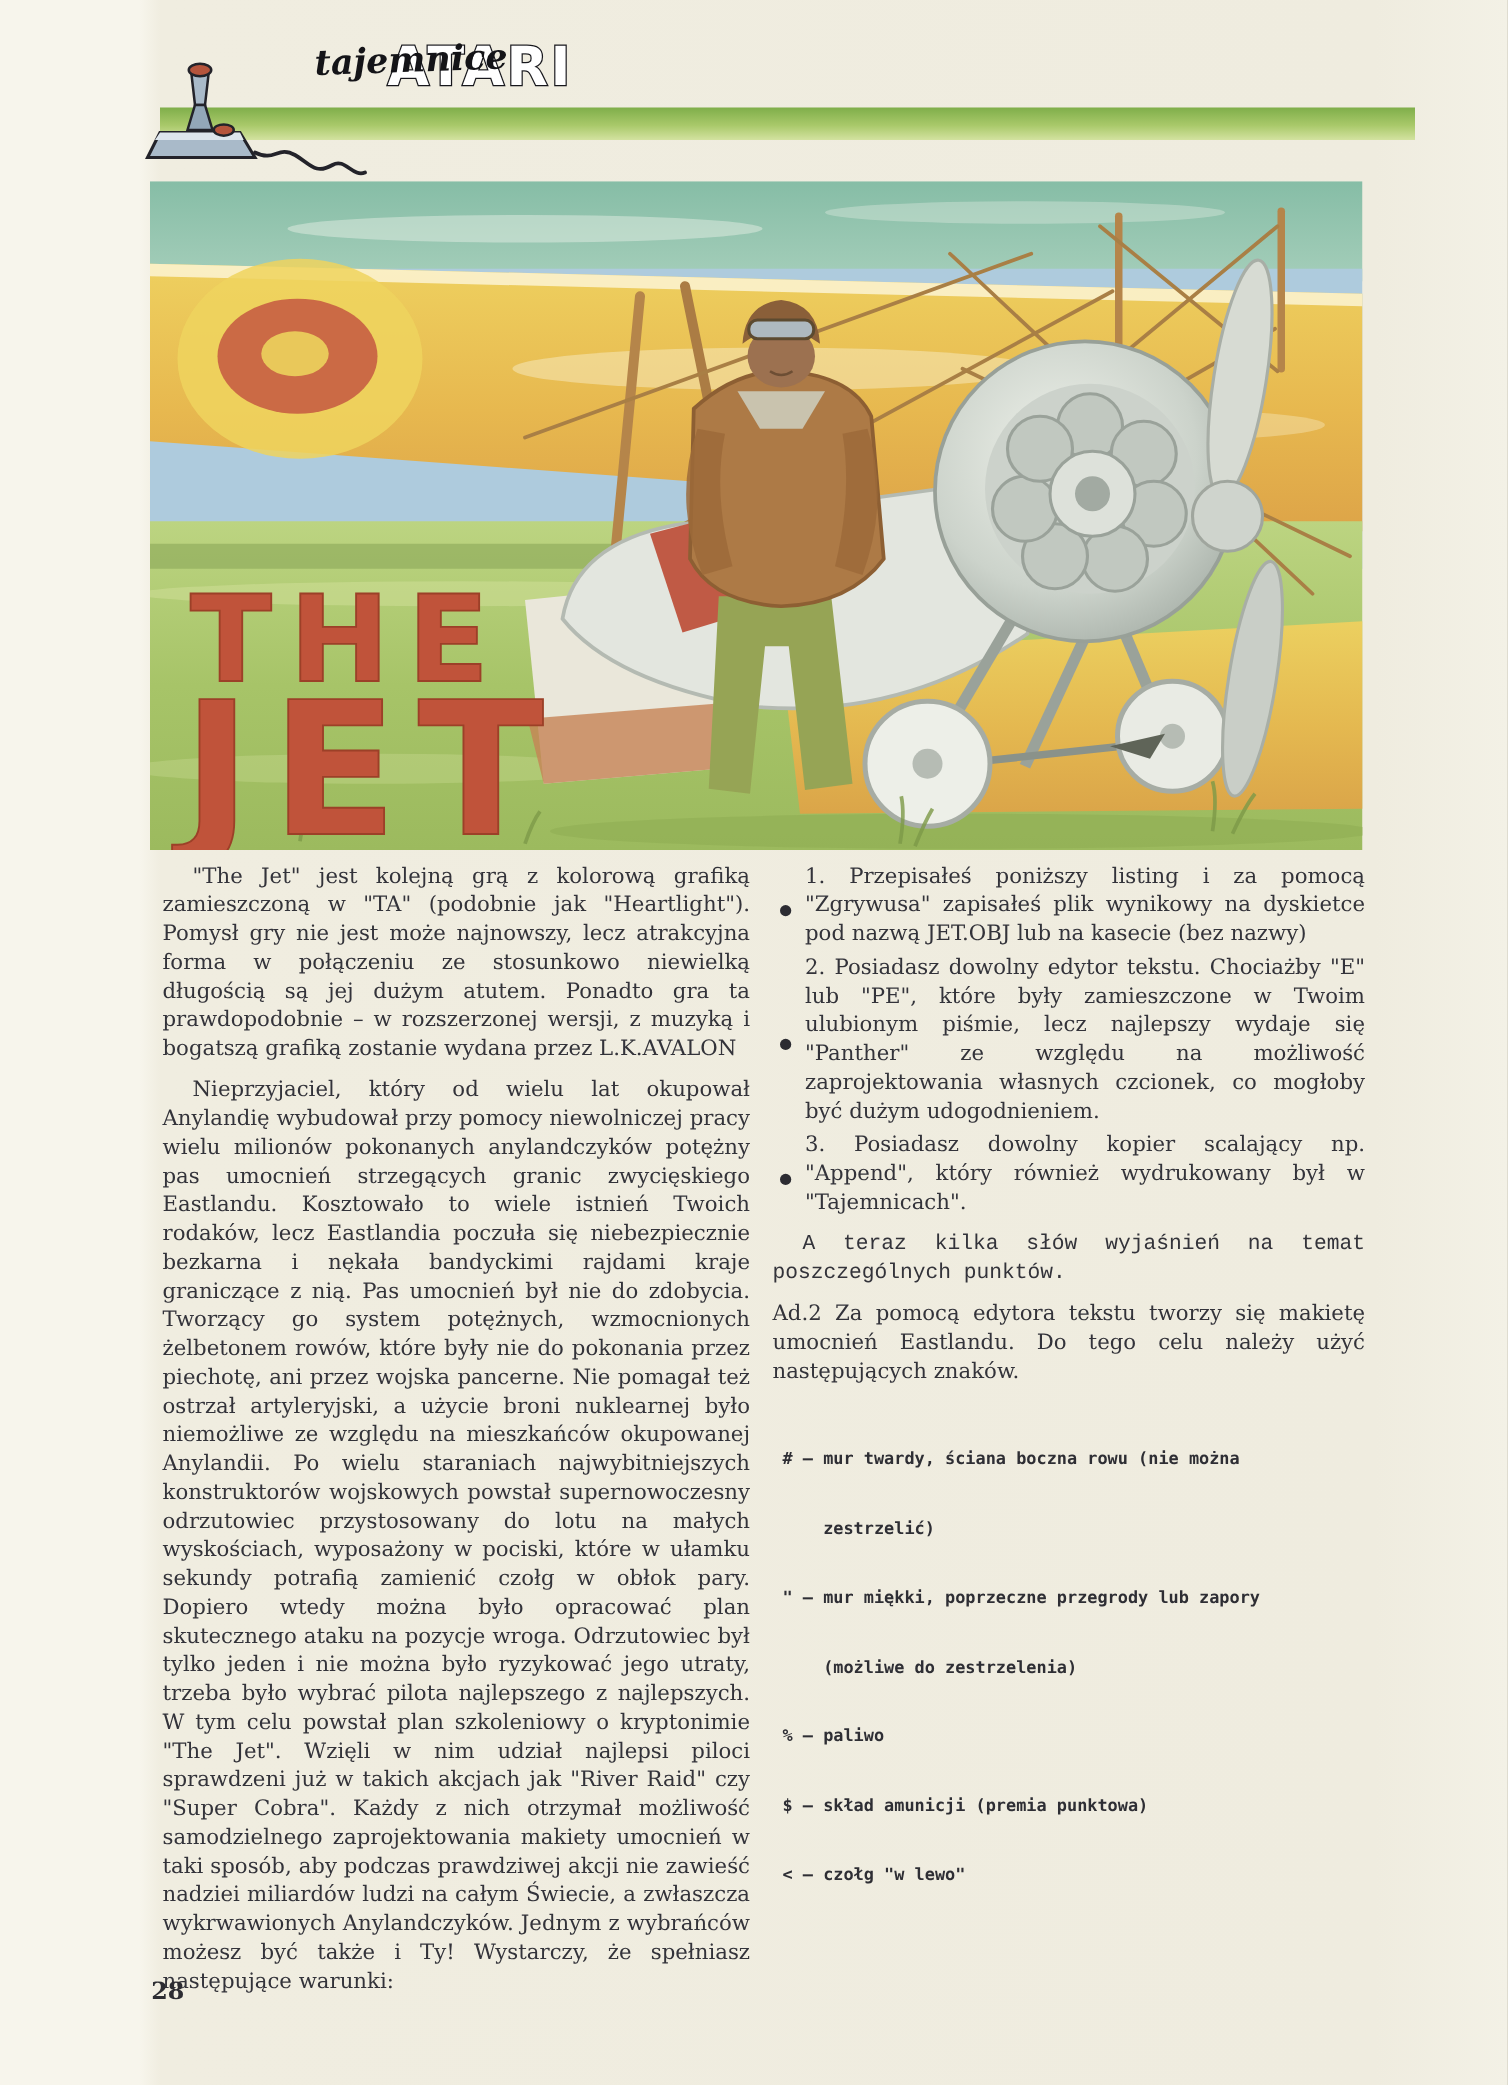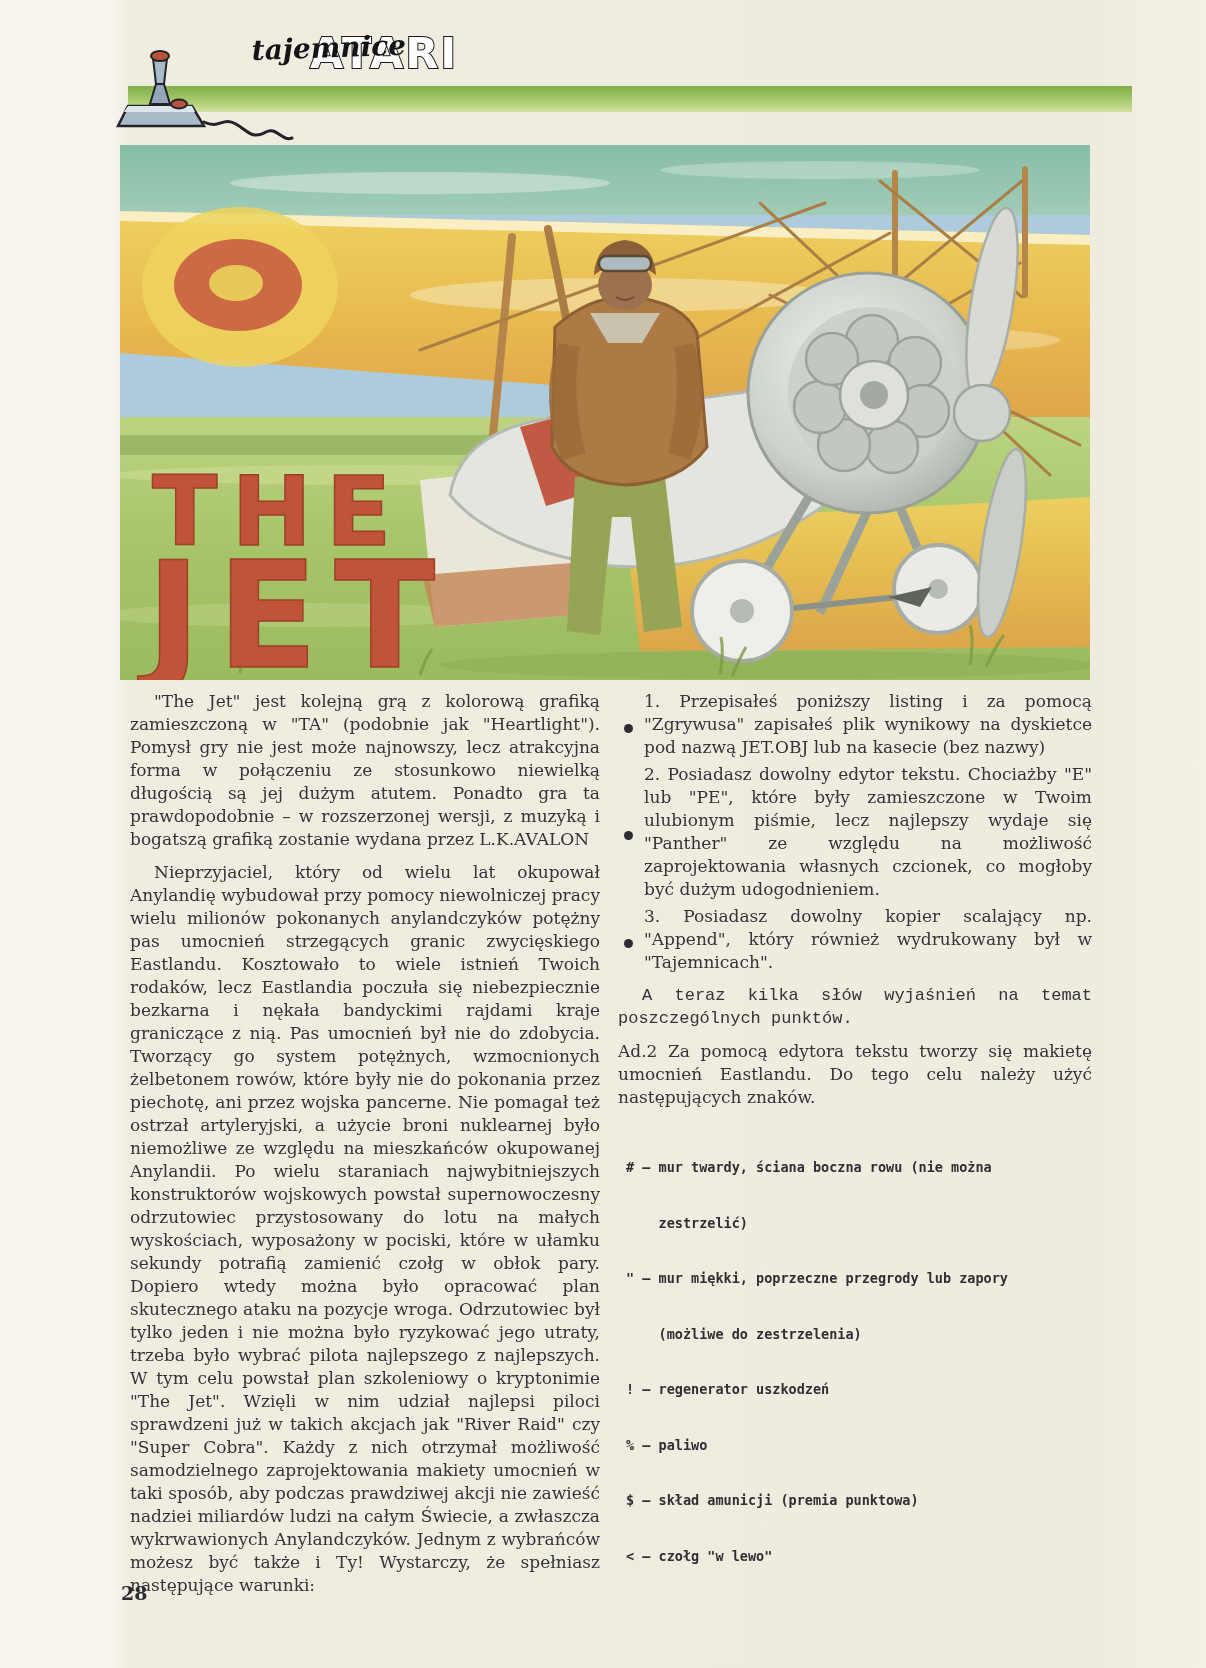--- a/index.html
+++ b/index.html
@@ -219,21 +219,20 @@
     </div>
 
     <p class="indent gap-top">A teraz kilka słów wyjaśnień na temat poszczególnych punktów.</p>
     <p class="noindent">Ad.2 Za pomocą edytora tekstu tworzy się makietę umocnień Eastlandu. Do tego celu należy użyć następujących znaków.</p>
 
     <div class="listing">
       <div># — mur twardy, ściana boczna rowu (nie można</div>
       <div>    zestrzelić)</div>
       <div>" — mur miękki, poprzeczne przegrody lub zapory</div>
       <div>    (możliwe do zestrzelenia)</div>
-      <div>! — regenerator uszkodzeń</div>
       <div>% — paliwo</div>
       <div>$ — skład amunicji (premia punktowa)</div>
       <div>&lt; — czołg "w lewo"</div>
       
       
     </div>
 
   </section>
 
   <div class="pagenum">28</div>

